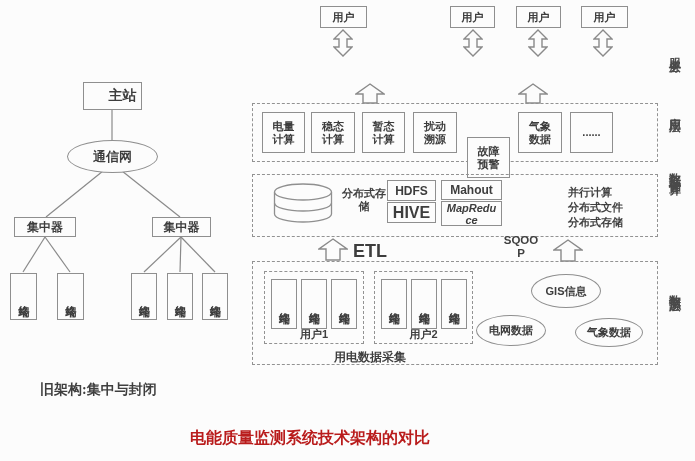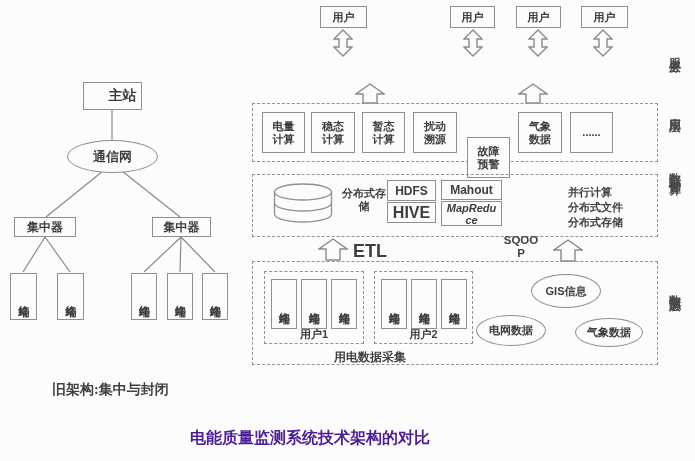--- a/index.html
+++ b/index.html
@@ -63,21 +63,21 @@
     border:1px solid #8f8f8f;border-radius:50%;
     background:#fcfcfc;
     display:flex;align-items:center;justify-content:center;
     font-size:11px;font-weight:bold;text-align:center;
   }
   svg{display:block;}
   .arrow path{stroke:#8a8a8a;stroke-width:1.4;fill:#fcfcfc;}
   #wires{pointer-events:none;}
   #wires line{stroke:#8a8a8a;stroke-width:1.2;}
   .titlebar{
-    font-size:16px;font-weight:bold;color:#4c1d95;text-align:center;
+    font-size:16px;font-weight:bold;color:#b91c1c;text-align:center;
   }
 </style>
 </head>
 <body>
 
 <div id="canvas">
 
   <svg id="wires" class="abs" style="left:0;top:0;" width="695" height="461" viewBox="0 0 695 461">
     <line x1="112" y1="110" x2="112" y2="140"></line>
     <line x1="103" y1="171" x2="46" y2="217"></line>
@@ -95,21 +95,21 @@
 
   <div class="abs box" style="left:14px;top:217px;width:62px;height:20px;font-size:12px;">集中器</div>
   <div class="abs box" style="left:152px;top:217px;width:59px;height:20px;font-size:12px;">集中器</div>
 
   <div class="abs box term" style="left:10px;top:273px;width:27px;height:47px;">终端</div>
   <div class="abs box term" style="left:57px;top:273px;width:27px;height:47px;">终端</div>
   <div class="abs box term" style="left:131px;top:273px;width:26px;height:47px;">终端</div>
   <div class="abs box term" style="left:167px;top:273px;width:26px;height:47px;">终端</div>
   <div class="abs box term" style="left:202px;top:273px;width:26px;height:47px;">终端</div>
 
-  <div class="abs caption" style="left:52px;top:381px;font-family:Liberation Serif, serif;">旧架构:集中与封闭</div>
+  <div class="abs caption" style="left:40px;top:381px;font-family:Liberation Serif, serif;">旧架构:集中与封闭</div>
 
   <div class="abs box" style="left:320px;top:6px;width:47px;height:22px;font-size:11px;">用户</div>
   <div class="abs box" style="left:450px;top:6px;width:45px;height:22px;font-size:11px;">用户</div>
   <div class="abs box" style="left:516px;top:6px;width:45px;height:22px;font-size:11px;">用户</div>
   <div class="abs box" style="left:581px;top:6px;width:47px;height:22px;font-size:11px;">用户</div>
 
   <svg class="abs arrow" style="left:333px;top:29px;" width="20" height="28" viewBox="0 0 20 28">
       <path d="M10 1 L19 10 H14 V18 H19 L10 27 L1 18 H6 V10 H1 Z"></path>
     </svg>
   <svg class="abs arrow" style="left:463px;top:29px;" width="20" height="28" viewBox="0 0 20 28">

